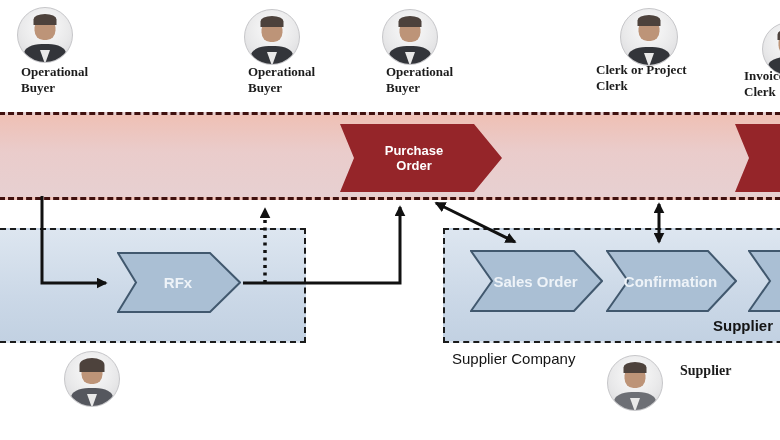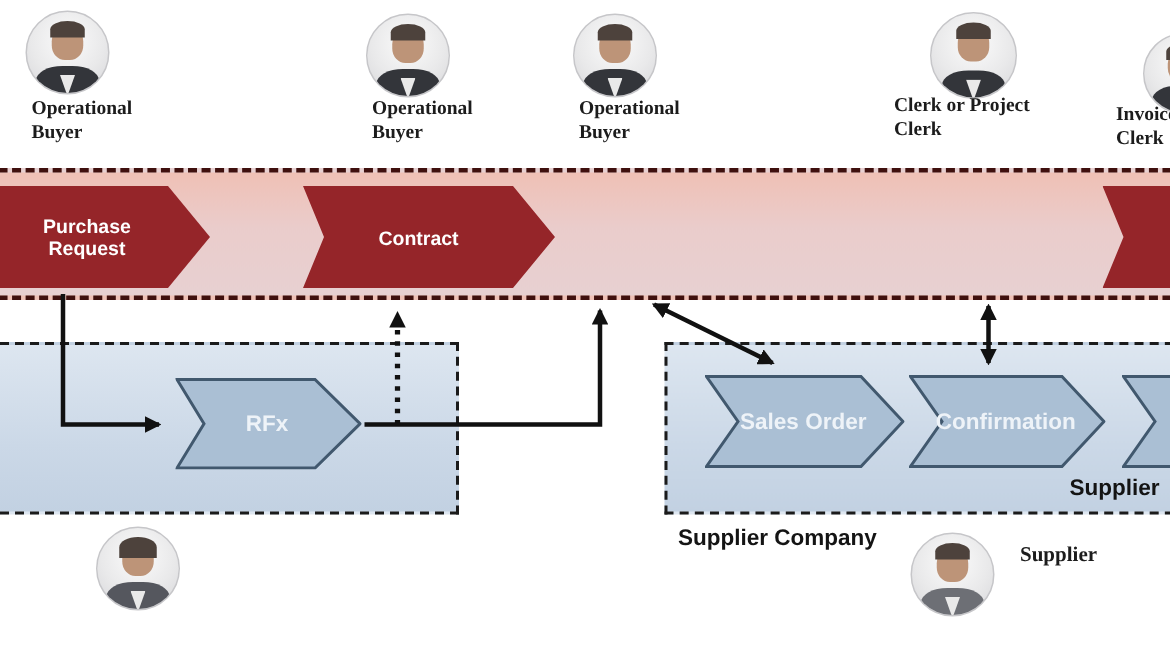--- a/index.html
+++ b/index.html
@@ -67,44 +67,40 @@
     display:flex; align-items:center; justify-content:center;
     color:#eef3f8; font-weight:bold; font-size:15px; 
   }
   .blue-chev.notched .lbl { padding-left:14px; padding-right:16px; }
 
   .corner-label {
     position:absolute; font-size:15px; font-weight:bold; color:#141414; z-index:4;
     white-space:nowrap;
   }
   .company-label {
-    position:absolute; font-size:15px; font-weight:bold; color:#141414; z-index:4;
+    position:absolute; font-size:15px; font-weight:normal; color:#141414; z-index:4;
     white-space:nowrap;
   }
 
   
   #connectors {
     position:absolute; left:0; top:0; width:780px; height:440px;
     z-index:6; pointer-events:none;
   }
 </style>
 </head>
 <body>
 
 <div id="stage">
 
   <div id="buyer-band"></div>
 
-  <div class="red-chev" style="left:0; width:116px; padding-right:24px;
-              clip-path:polygon(0 0, calc(100% - 28px) 0, 100% 50%, calc(100% - 28px) 100%, 0 100%);">
-    <span class="txt" style="width:70px;">Purchase Request</span>
-  </div>
-  <div class="red-chev" style="left:202px; width:138px; padding-left:8px; padding-right:22px;
+  <div class="red-chev" style="left:340px; width:132px; padding-left:8px; padding-right:22px;
               clip-path:polygon(0 0, calc(100% - 28px) 0, 100% 50%, calc(100% - 28px) 100%, 0 100%, 14px 50%);">
-    <span class="txt">Contract</span>
+    <span class="txt" style="width:70px;">Purchase Order</span>
   </div>
   <div class="red-chev" style="left:735px; width:120px; padding-left:8px; padding-right:22px;
               clip-path:polygon(0 0, calc(100% - 28px) 0, 100% 50%, calc(100% - 28px) 100%, 0 100%, 14px 50%);">
     
   </div>
 
   <div class="lane-box" style="left:-20px; width:326px;"></div>
   <div class="lane-box" style="left:443px; width:380px;"></div>
 
   <div class="blue-chev notched" style="left:117px; top:252px; width:124px; height:61px;">

